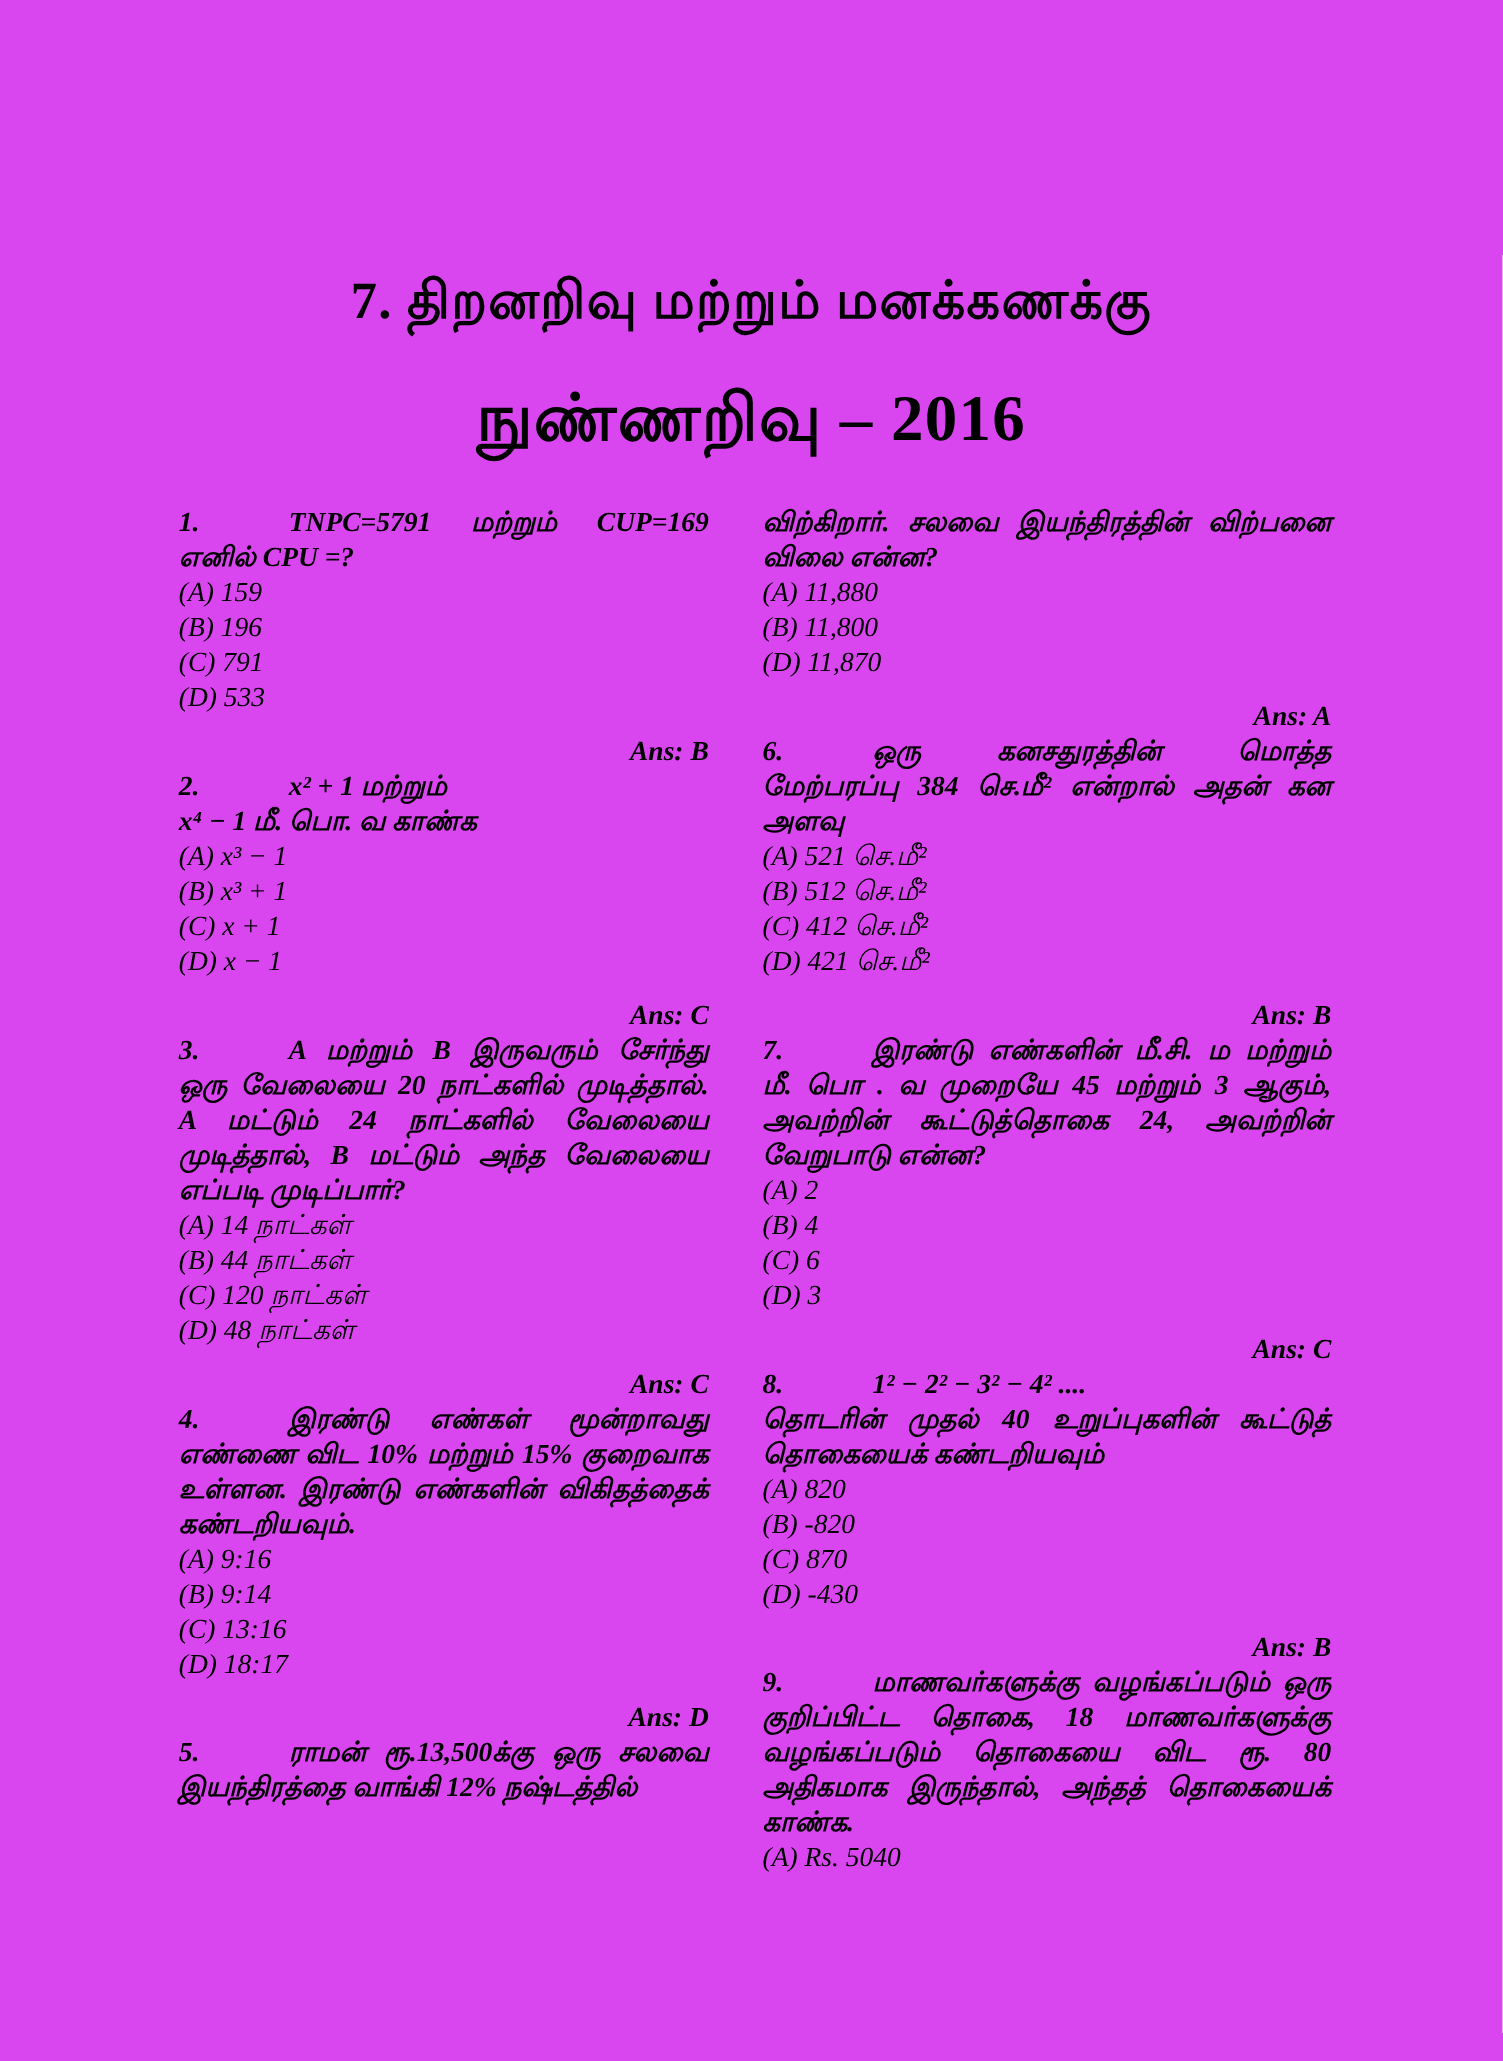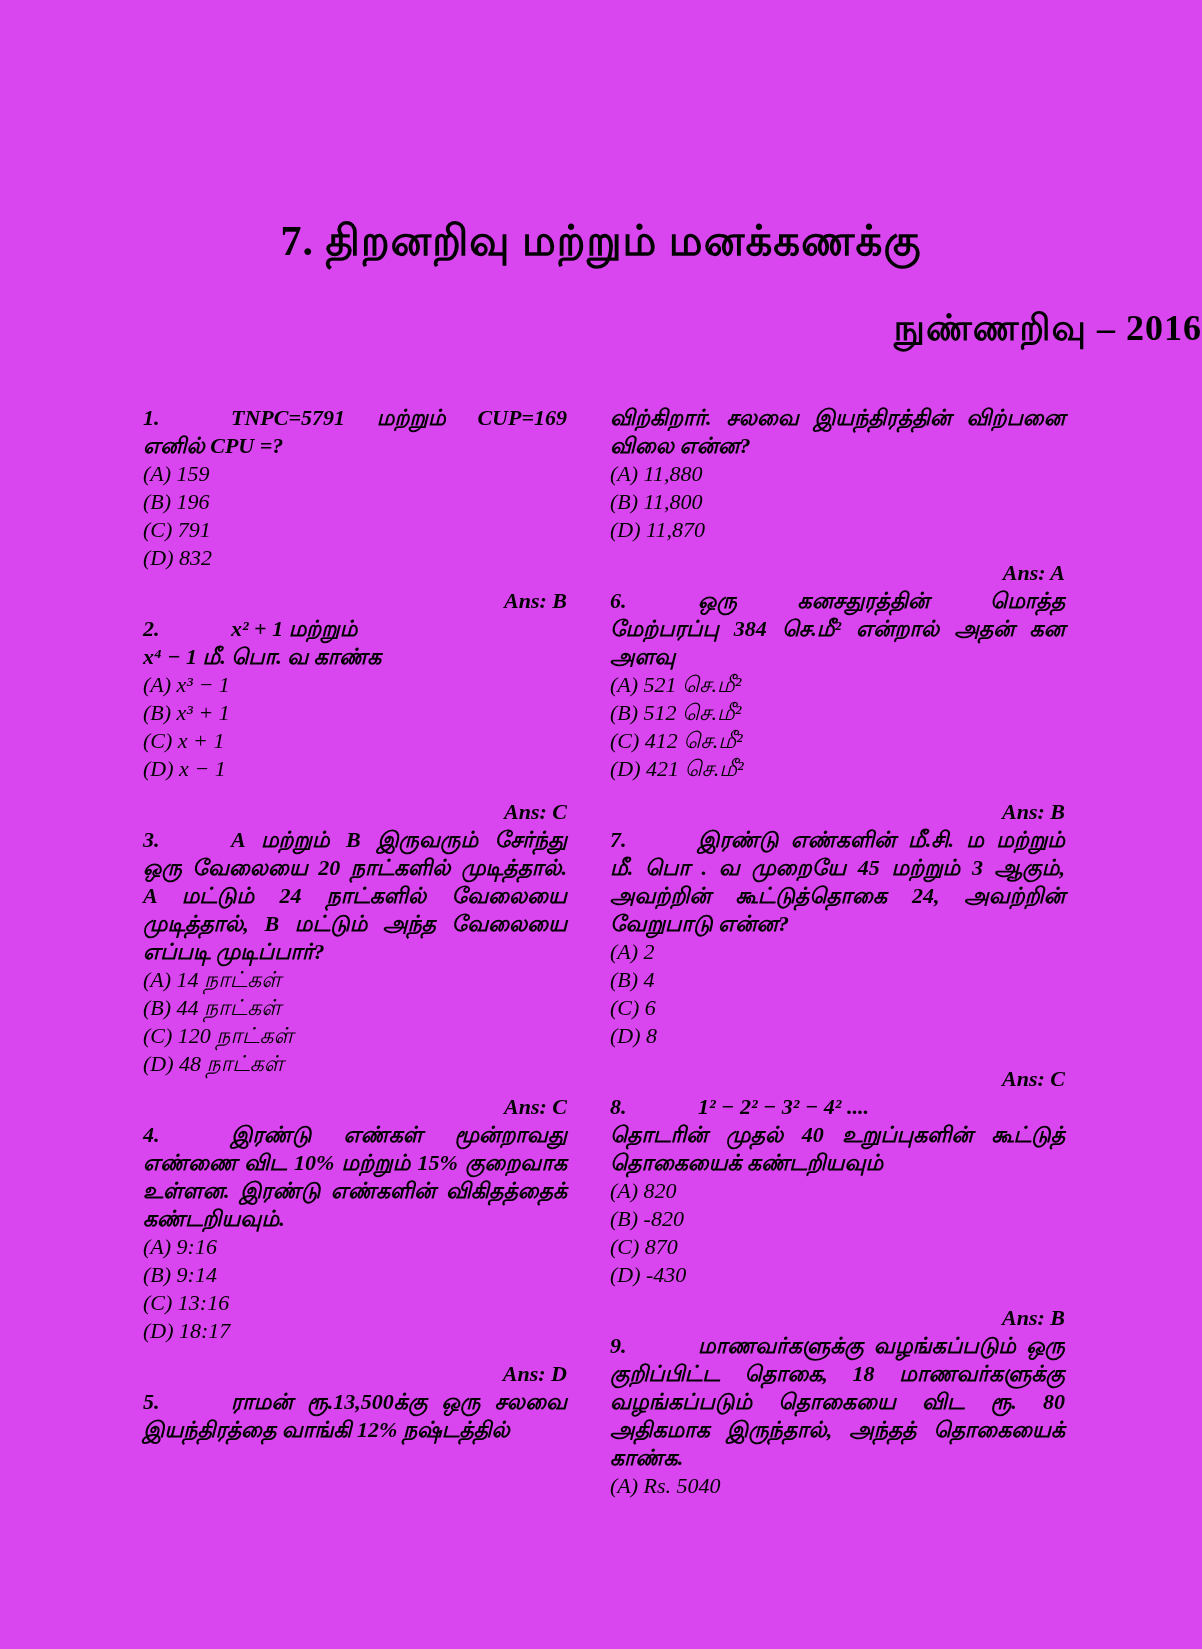--- a/index.html
+++ b/index.html
@@ -16,21 +16,21 @@
   .title-block {
     position: absolute;
     top: 220px;
     left: 0;
     width: 100%;
     text-align: center;
     font-weight: 700;
     line-height: 1;
   }
   .title-line1 { font-size: 42px; letter-spacing: 1px; }
-  .title-line2 { font-size: 36px; margin-top: 48px; letter-spacing: 1px; text-align: right; }
+  .title-line2 { font-size: 52px; margin-top: 48px; letter-spacing: 1px; }
 
   .col {
     position: absolute;
     top: 404px;
     font-size: 22px;
     line-height: 28px;
   }
   .col-left  { left: 143px; width: 424px; }
   .col-right { left: 610px; width: 455px; }
 
@@ -71,21 +71,21 @@
   </div>
 
   <div class="col col-left">
 
     <div class="question">
       <p class="qpara"><span class="qnum">1.</span><span class="qtext">TNPC=5791 மற்றும் CUP=169 எனில் CPU =?</span></p>
       <div class="options">
         <div class="option">(A) 159</div>
         <div class="option">(B) 196</div>
         <div class="option">(C) 791</div>
-        <div class="option">(D) 832</div>
+        <div class="option">(D) 533</div>
       </div>
       <p class="answer">Ans: B</p>
     </div>
 
     <div class="question">
       <p class="qpara"><span class="qnum">2.</span><span class="qtext">x² + 1 மற்றும்
 x⁴ − 1 மீ. பொ. வ காண்க</span></p>
       <div class="options">
         <div class="option">(A) x³ − 1</div>
         <div class="option">(B) x³ + 1</div>
@@ -145,21 +145,21 @@
       </div>
       <p class="answer">Ans: B</p>
     </div>
 
     <div class="question">
       <p class="qpara"><span class="qnum">7.</span><span class="qtext">இரண்டு எண்களின் மீ.சி. ம மற்றும் மீ. பொ . வ முறையே 45 மற்றும் 3 ஆகும், அவற்றின் கூட்டுத்தொகை 24, அவற்றின் வேறுபாடு என்ன?</span></p>
       <div class="options">
         <div class="option">(A) 2</div>
         <div class="option">(B) 4</div>
         <div class="option">(C) 6</div>
-        <div class="option">(D) 8</div>
+        <div class="option">(D) 3</div>
       </div>
       <p class="answer">Ans: C</p>
     </div>
 
     <div class="question">
       <p class="qpara"><span class="qnum">8.</span><span class="qtext">1² − 2² − 3² − 4² ....
 தொடரின் முதல் 40 உறுப்புகளின் கூட்டுத் தொகையைக் கண்டறியவும்</span></p>
       <div class="options">
         <div class="option">(A) 820</div>
         <div class="option">(B) -820</div>

